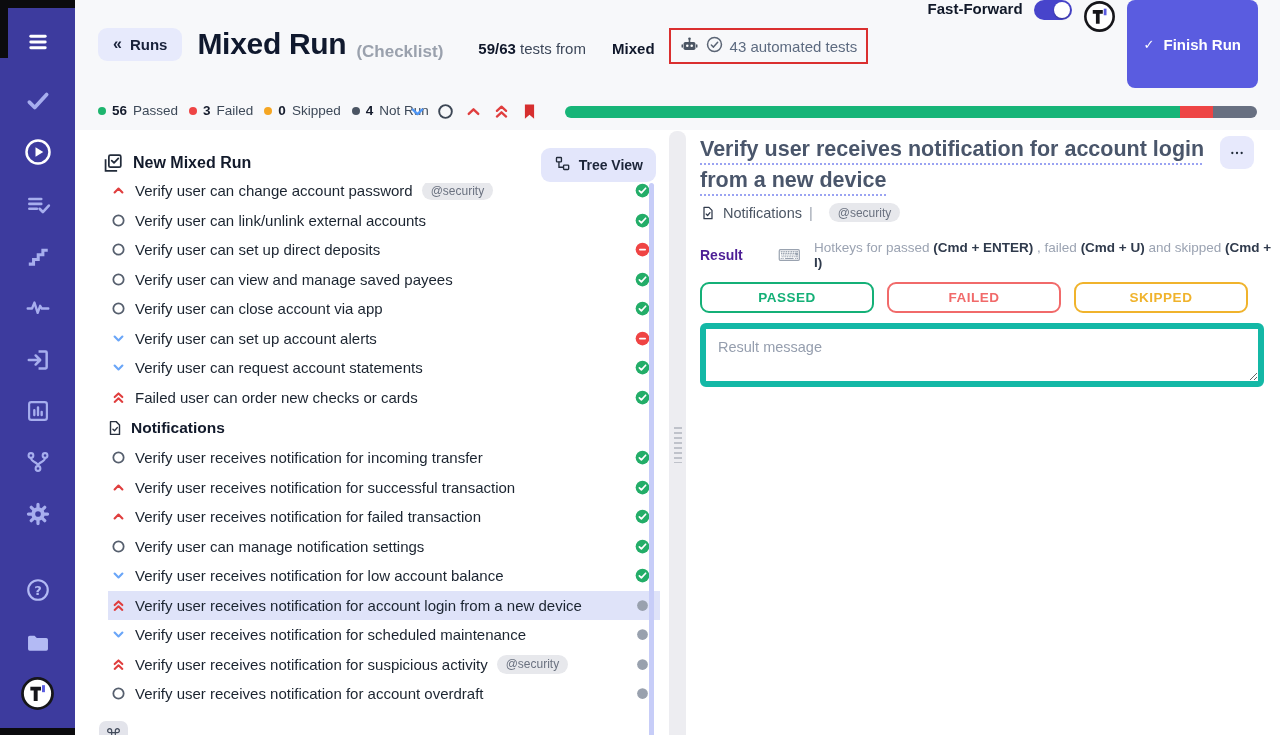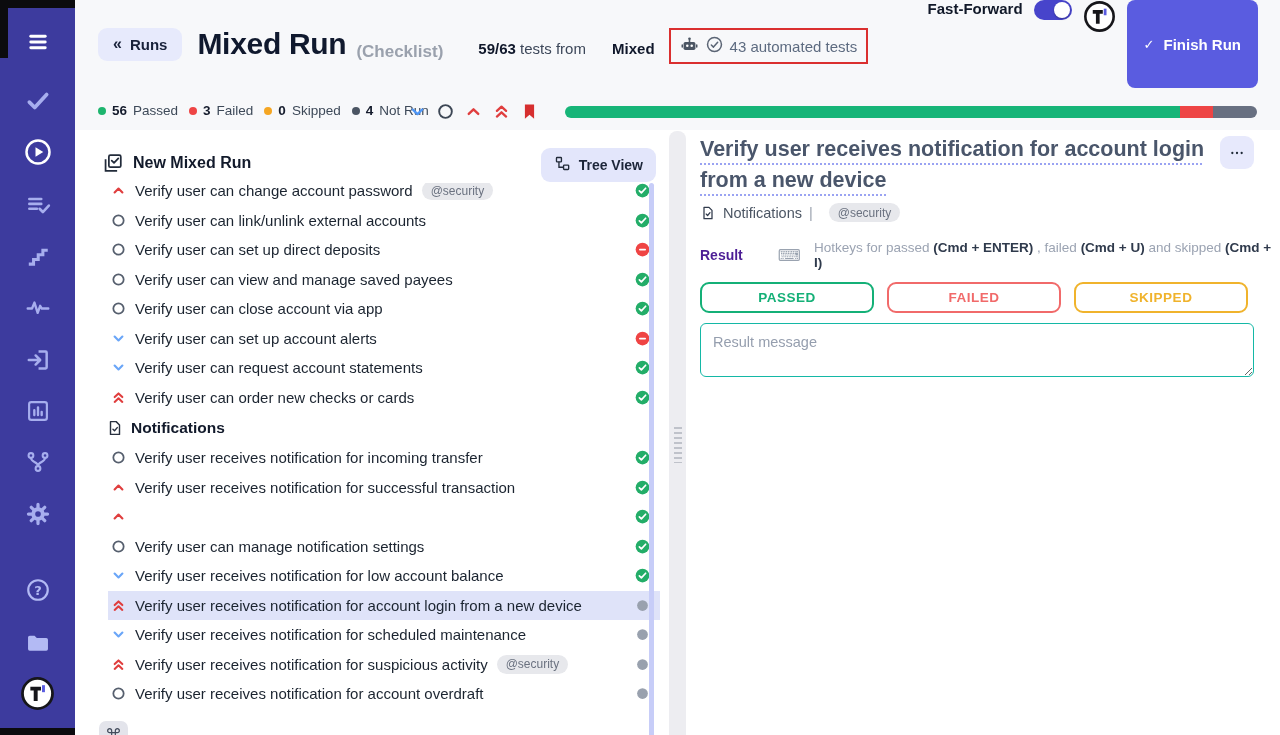--- a/index.html
+++ b/index.html
@@ -91,21 +91,21 @@
   .dmeta .ficon svg{width:16px;height:16px;}
   .dmeta .sep{color:#9ca3af;}
   .resrow{position:absolute;left:8px;top:110px;display:flex;align-items:center;gap:13px;}
   .resrow h3{margin:0;font-size:14px;font-weight:700;color:#4c1d95;}
   .kbd-icon{font-size:16px;color:#9aa3b0;margin-left:22px;}
   .hotkeys{font-size:13.5px;color:#9ba3b2;}
   .hotkeys .hb{font-weight:700;color:#2f3a4c;}
   .actions{position:absolute;left:8px;top:152px;display:flex;gap:13px;}
   .actions button{width:174px;height:31px;background:#fff;border-radius:9px;border:2px solid;cursor:pointer;
                   font:700 13.5px "Liberation Sans","DejaVu Sans",sans-serif;letter-spacing:.5px;}
-  .dmsg{position:absolute;left:8px;top:193px;width:528px;height:32px;border:1px solid #14b8a6;border-radius:6px;
+  .dmsg{position:absolute;left:8px;top:193px;width:528px;height:32px;border:6px solid #14b8a6;border-radius:6px;
         padding:10px 12px;font:14.5px "Liberation Sans","DejaVu Sans",sans-serif;color:#1b2430;resize:both;outline:none;}
   .dmsg::placeholder{color:#959eae;}
 </style>
 </head>
 <body>
 
 <div class="app">
 
   <aside class="sidebar" id="sidebar">
       <div class="sb-icon bright" style="top: 20px;">
@@ -373,21 +373,21 @@
           <span class="rtitle">Verify user can request account statements</span>
           <span class="status"><svg viewBox="0 0 24 24" xmlns="http://www.w3.org/2000/svg">
               <circle cx="12" cy="12" r="11" fill="#23ad68"></circle>
               <path d="M7 12.6l3.2 3.2 6.8-7.4" fill="none" stroke="#fff" stroke-width="2.7" stroke-linecap="round" stroke-linejoin="round"></path>
             </svg></span>
         </div>
         <div class="row">
           <span class="pri"><svg viewBox="0 0 24 24" xmlns="http://www.w3.org/2000/svg">
               <path d="M6.6 11.4L12 6.2l5.4 5.2M6.6 18.2L12 13l5.4 5.2" fill="none" stroke="#e03e3e" stroke-width="2.9" stroke-linecap="round" stroke-linejoin="round"></path>
             </svg></span>
-          <span class="rtitle">Verify user can order new checks or cards</span>
+          <span class="rtitle">Failed user can order new checks or cards</span>
           <span class="status"><svg viewBox="0 0 24 24" xmlns="http://www.w3.org/2000/svg">
               <circle cx="12" cy="12" r="11" fill="#23ad68"></circle>
               <path d="M7 12.6l3.2 3.2 6.8-7.4" fill="none" stroke="#fff" stroke-width="2.7" stroke-linecap="round" stroke-linejoin="round"></path>
             </svg></span>
         </div>
         <div class="srow">
           <span class="sicon"><svg viewBox="0 0 24 24" xmlns="http://www.w3.org/2000/svg">
               <path d="M6 3.5h7.5L18 8v12.5H6z" fill="none" stroke="currentColor" stroke-width="1.9" stroke-linejoin="round"></path>
               <path d="M9.3 13.6l2.1 2.1 3.6-4.2" fill="none" stroke="currentColor" stroke-width="1.9" stroke-linecap="round" stroke-linejoin="round"></path>
             </svg></span>
@@ -410,20 +410,21 @@
           <span class="rtitle">Verify user receives notification for successful transaction</span>
           <span class="status"><svg viewBox="0 0 24 24" xmlns="http://www.w3.org/2000/svg">
               <circle cx="12" cy="12" r="11" fill="#23ad68"></circle>
               <path d="M7 12.6l3.2 3.2 6.8-7.4" fill="none" stroke="#fff" stroke-width="2.7" stroke-linecap="round" stroke-linejoin="round"></path>
             </svg></span>
         </div>
         <div class="row">
           <span class="pri"><svg viewBox="0 0 24 24" xmlns="http://www.w3.org/2000/svg">
               <path d="M6.5 14.8L12 9.2l5.5 5.6" fill="none" stroke="#e03e3e" stroke-width="3" stroke-linecap="round" stroke-linejoin="round"></path>
             </svg></span>
+          <span class="rtitle">Verify user receives notification for failed transaction</span>
           <span class="status"><svg viewBox="0 0 24 24" xmlns="http://www.w3.org/2000/svg">
               <circle cx="12" cy="12" r="11" fill="#23ad68"></circle>
               <path d="M7 12.6l3.2 3.2 6.8-7.4" fill="none" stroke="#fff" stroke-width="2.7" stroke-linecap="round" stroke-linejoin="round"></path>
             </svg></span>
         </div>
         <div class="row">
           <span class="pri"><svg viewBox="0 0 24 24" xmlns="http://www.w3.org/2000/svg">
               <circle cx="12" cy="12" r="7.3" fill="none" stroke="#565f6e" stroke-width="2.5"></circle>
             </svg></span>
           <span class="rtitle">Verify user can manage notification settings</span>

